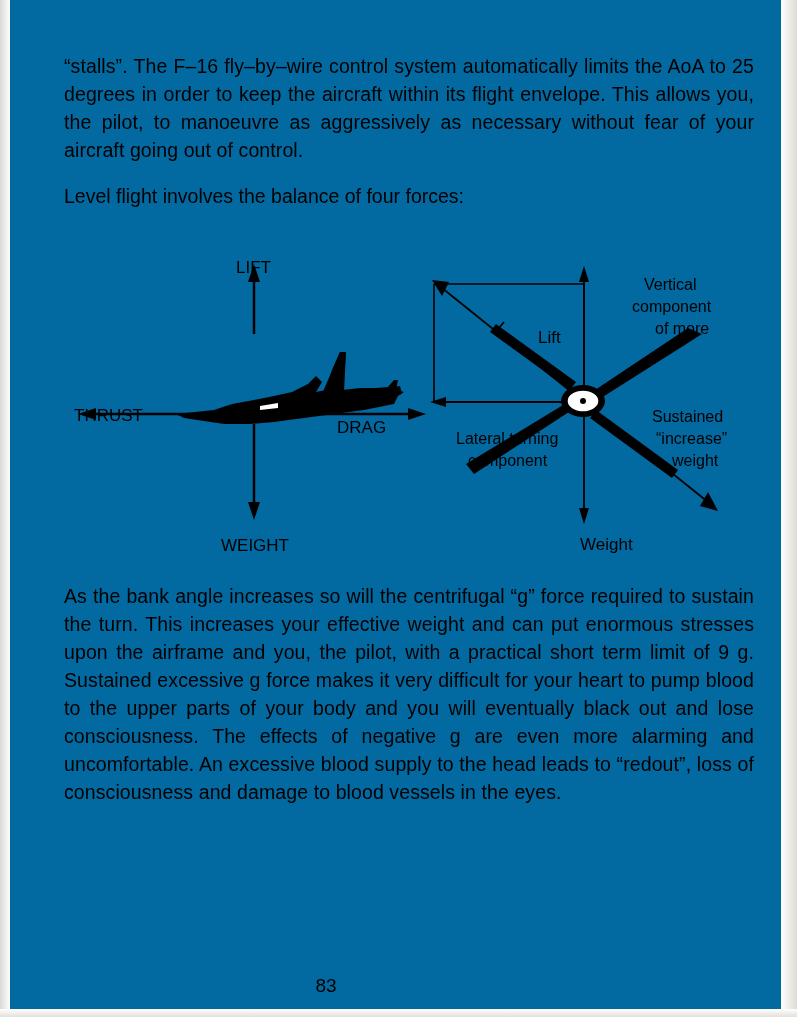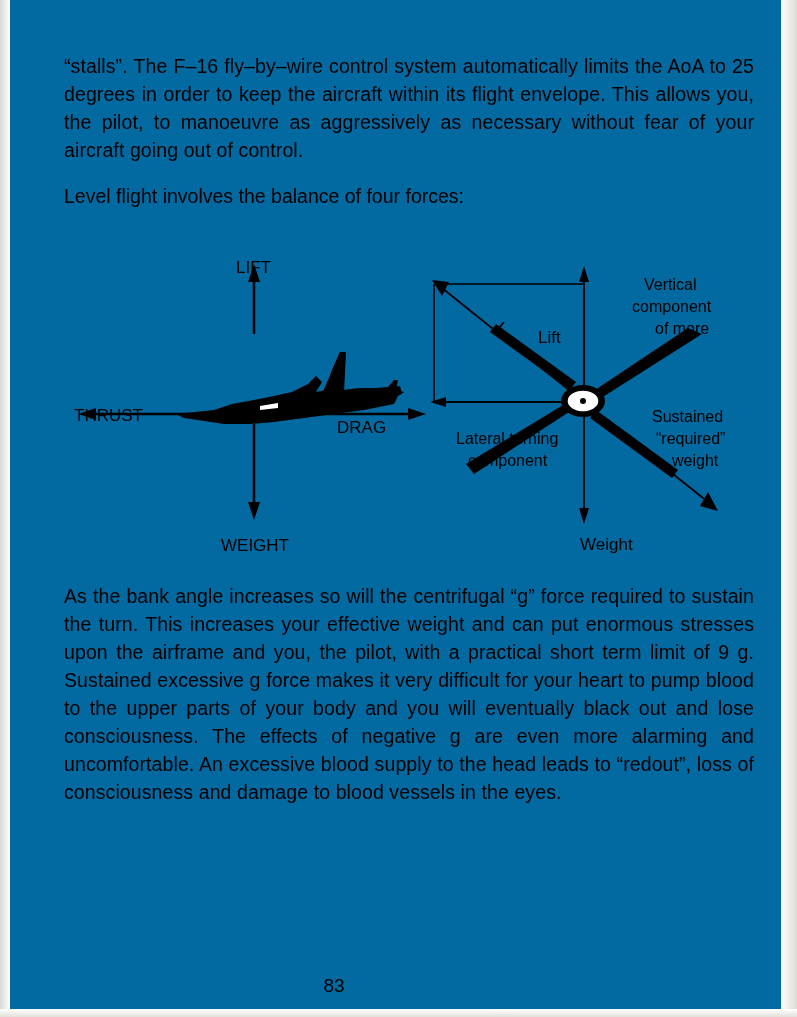--- a/index.html
+++ b/index.html
@@ -90,21 +90,20 @@
     white-space: nowrap;
   }
 
   .page-number {
     position: absolute;
     left: 0;
     top: 975px;
     width: 652px;
     text-align: center;
     font-size: 19px;
-    margin-left: 8px;
   }
 
   .para-block {
     margin-top: 18px;
   }
 </style>
 </head>
 <body>
 
 <div class="page">
@@ -198,21 +197,21 @@
       </svg>
 
 
       <div class="fig-label" style="left:474px; top:104px;">Lift</div>
 
       <div class="fig-label small" style="left:580px; top:52px;">Vertical</div>
       <div class="fig-label small" style="left:568px; top:74px;">component</div>
       <div class="fig-label small" style="left:591px; top:96px;">of more</div>
 
       <div class="fig-label small" style="left:588px; top:184px;">Sustained</div>
-      <div class="fig-label small" style="left:592px; top:206px;">“required”</div>
+      <div class="fig-label small" style="left:592px; top:206px;">“increase”</div>
       <div class="fig-label small" style="left:608px; top:228px;">weight</div>
 
       <div class="fig-label small" style="left:392px; top:206px;">Lateral turning</div>
       <div class="fig-label small" style="left:404px; top:228px;">component</div>
 
       <div class="fig-label" style="left:516px; top:311px;">Weight</div>
     </div>
 
     <div class="para-block">
       <p class="body-text">As the bank angle increases so will the centrifugal “g” force required to sustain the turn. This increases your effective weight and can put enormous stresses upon the airframe and you, the pilot, with a practical short term limit of 9 g. Sustained excessive g force makes it very difficult for your heart to pump blood to the upper parts of your body and you will eventually black out and lose consciousness. The effects of negative g are even more alarming and uncomfortable. An excessive blood supply to the head leads to “redout”, loss of consciousness and damage to blood vessels in the eyes.</p>

